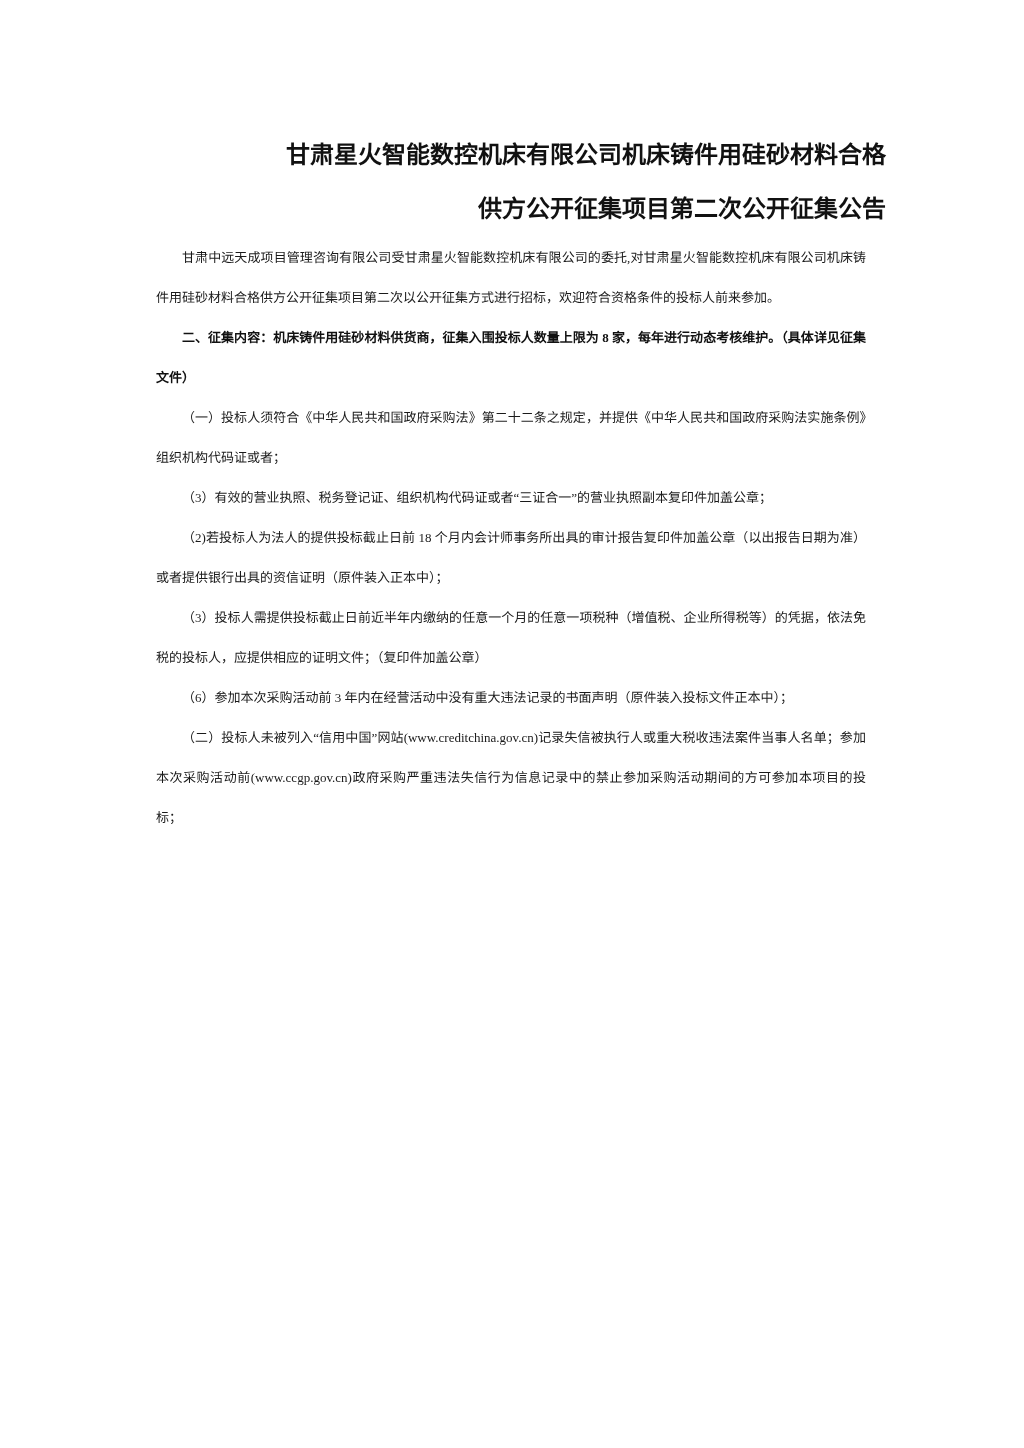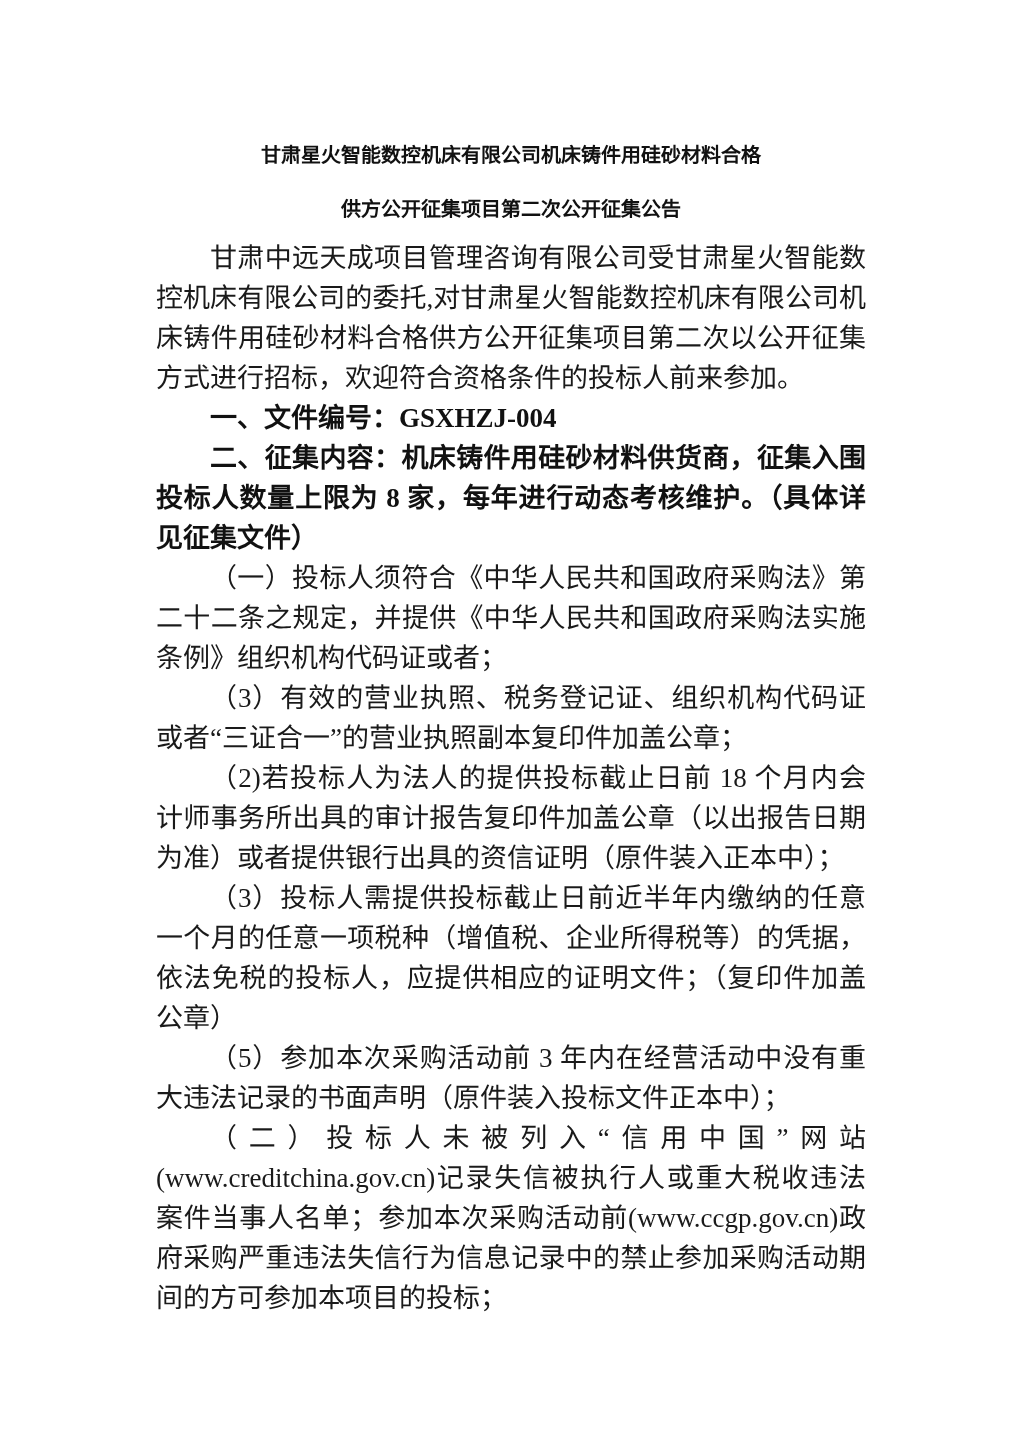--- a/index.html
+++ b/index.html
@@ -11,31 +11,31 @@
     color: #1a1a1a;
     overflow: hidden;
   }
   .page {
     width: 1024px;
     height: 1448px;
     background: #ffffff;
     padding: 128px 158px 0 156px; 
   }
   .title {
-    font-size: 20px;
+    font-size: 24px;
     font-weight: bold;
     line-height: 54px;
-    text-align: center;
+    text-align: right;
     color: #111111;
     margin: 0 -20px; 
   }
   .title-line { display: block; white-space: nowrap; }
   .body-text { margin-top: 2px; }
   .para {
-    font-size: 27px;
+    font-size: 13px;
     line-height: 40px;
     text-align: justify;
     text-justify: inter-ideograph;
     text-indent: 2em;
     color: #1a1a1a;
     word-break: normal;
   }
   .para.bold { font-weight: bold; color: #111111; }
 </style>
 </head>
@@ -43,23 +43,22 @@
 
 <div class="page">
 
   <h1 class="title">
     <span class="title-line">甘肃星火智能数控机床有限公司机床铸件用硅砂材料合格</span>
     <span class="title-line">供方公开征集项目第二次公开征集公告</span>
   </h1>
 
   <div class="body-text">
     <p class="para">甘肃中远天成项目管理咨询有限公司受甘肃星火智能数控机床有限公司的委托,对甘肃星火智能数控机床有限公司机床铸件用硅砂材料合格供方公开征集项目第二次以公开征集方式进行招标，欢迎符合资格条件的投标人前来参加。</p>
-    <p class="para bold">一、文件编号：GSXHZJ-004</p>
     <p class="para bold">二、征集内容：机床铸件用硅砂材料供货商，征集入围投标人数量上限为 8 家，每年进行动态考核维护。（具体详见征集文件）</p>
     <p class="para">（一）投标人须符合《中华人民共和国政府采购法》第二十二条之规定，并提供《中华人民共和国政府采购法实施条例》组织机构代码证或者；</p>
     <p class="para">（3）有效的营业执照、税务登记证、组织机构代码证或者“三证合一”的营业执照副本复印件加盖公章；</p>
     <p class="para">（2)若投标人为法人的提供投标截止日前 18 个月内会计师事务所出具的审计报告复印件加盖公章（以出报告日期为准）或者提供银行出具的资信证明（原件装入正本中）；</p>
     <p class="para">（3）投标人需提供投标截止日前近半年内缴纳的任意一个月的任意一项税种（增值税、企业所得税等）的凭据，依法免税的投标人，应提供相应的证明文件；（复印件加盖公章）</p>
-    <p class="para">（5）参加本次采购活动前 3 年内在经营活动中没有重大违法记录的书面声明（原件装入投标文件正本中）；</p>
+    <p class="para">（6）参加本次采购活动前 3 年内在经营活动中没有重大违法记录的书面声明（原件装入投标文件正本中）；</p>
     <p class="para">（二）投标人未被列入“信用中国”网站(www.creditchina.gov.cn)记录失信被执行人或重大税收违法案件当事人名单；参加本次采购活动前(www.ccgp.gov.cn)政府采购严重违法失信行为信息记录中的禁止参加采购活动期间的方可参加本项目的投标；</p>
   </div>
 
 </div>
 
 </body></html>

